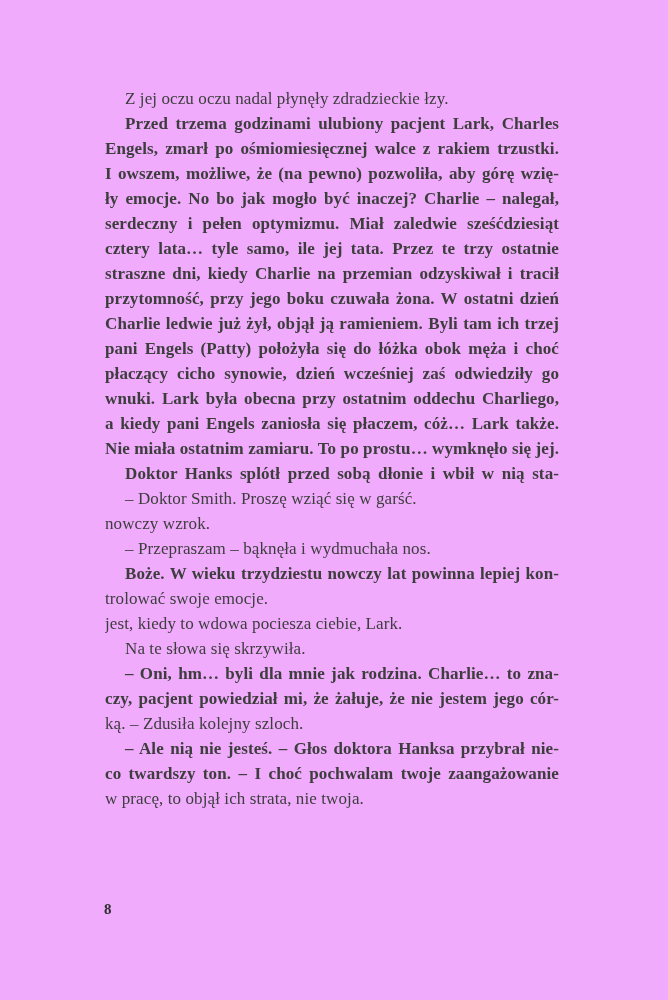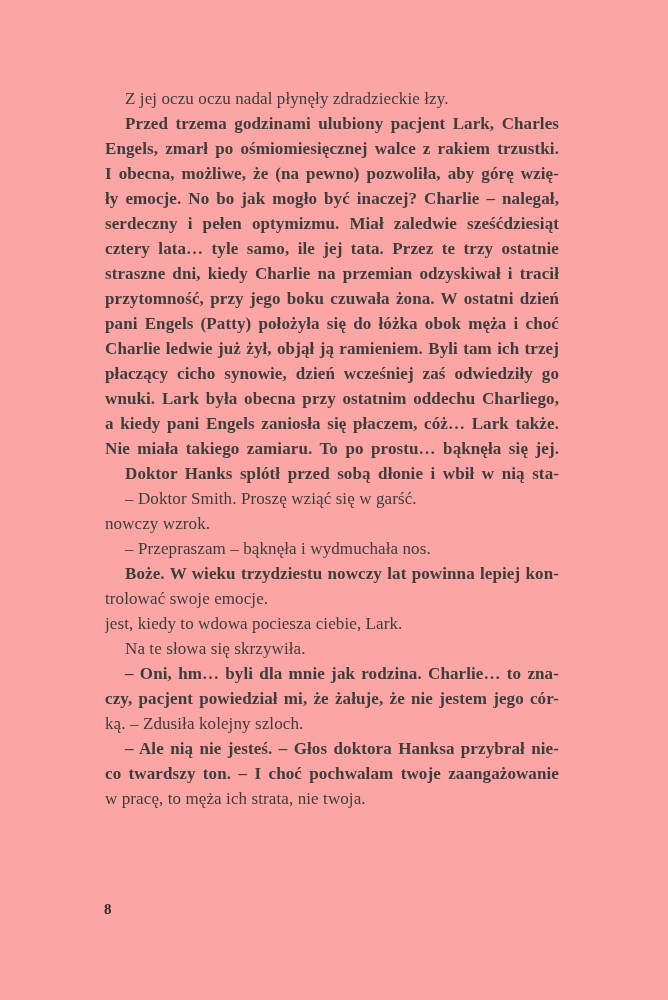--- a/index.html
+++ b/index.html
@@ -4,21 +4,21 @@
 <style>
   html, body {
     margin: 0;
     padding: 0;
     background: #ffffff;
   }
   .page {
     position: relative;
     width: 668px;
     height: 1000px;
-    background: #fca5a5;
+    background: #f0abfc;
     font-family: "Liberation Serif", "DejaVu Serif", serif;
     color: #3d3d3d;
     overflow: hidden;
   }
   .text-block {
     position: absolute;
     left: 105px;
     top: 86px;
     width: 454px;
   }
@@ -49,41 +49,41 @@
   }
 </style>
 </head>
 <body>
 
 <div class="page">
   <div class="text-block">
       <div class="line indent">Z jej oczu oczu nadal płynęły zdradzieckie łzy.</div>
       <div class="line indent just">Przed trzema godzinami ulubiony pacjent Lark, Charles</div>
       <div class="line just">Engels, zmarł po ośmiomiesięcznej walce z rakiem trzustki.</div>
-      <div class="line just">I obecna, możliwe, że (na pewno) pozwoliła, aby górę wzię-</div>
+      <div class="line just">I owszem, możliwe, że (na pewno) pozwoliła, aby górę wzię-</div>
       <div class="line just">ły emocje. No bo jak mogło być inaczej? Charlie – nalegał,</div>
       <div class="line just">serdeczny i pełen optymizmu. Miał zaledwie sześćdziesiąt</div>
       <div class="line just">cztery lata… tyle samo, ile jej tata. Przez te trzy ostatnie</div>
       <div class="line just">straszne dni, kiedy Charlie na przemian odzyskiwał i tracił</div>
       <div class="line just">przytomność, przy jego boku czuwała żona. W ostatni dzień</div>
+      <div class="line just">Charlie ledwie już żył, objął ją ramieniem. Byli tam ich trzej</div>
       <div class="line just">pani Engels (Patty) położyła się do łóżka obok męża i choć</div>
-      <div class="line just">Charlie ledwie już żył, objął ją ramieniem. Byli tam ich trzej</div>
       <div class="line just">płaczący cicho synowie, dzień wcześniej zaś odwiedziły go</div>
       <div class="line just">wnuki. Lark była obecna przy ostatnim oddechu Charliego,</div>
       <div class="line just">a kiedy pani Engels zaniosła się płaczem, cóż… Lark także.</div>
-      <div class="line just">Nie miała takiego zamiaru. To po prostu… bąknęła się jej.</div>
+      <div class="line just">Nie miała ostatnim zamiaru. To po prostu… wymknęło się jej.</div>
       <div class="line indent just">Doktor Hanks splótł przed sobą dłonie i wbił w nią sta-</div>
       <div class="line indent">– Doktor Smith. Proszę wziąć się w garść.</div>
       <div class="line">nowczy wzrok.</div>
       <div class="line indent">– Przepraszam – bąknęła i wydmuchała nos.</div>
       <div class="line indent just">Boże. W wieku trzydziestu nowczy lat powinna lepiej kon-</div>
       <div class="line">trolować swoje emocje.</div>
       <div class="line">jest, kiedy to wdowa pociesza ciebie, Lark.</div>
       <div class="line indent">Na te słowa się skrzywiła.</div>
       <div class="line indent just">– Oni, hm… byli dla mnie jak rodzina. Charlie… to zna-</div>
       <div class="line just">czy, pacjent powiedział mi, że żałuje, że nie jestem jego cór-</div>
       <div class="line">ką. – Zdusiła kolejny szloch.</div>
       <div class="line indent just">– Ale nią nie jesteś. – Głos doktora Hanksa przybrał nie-</div>
       <div class="line just">co twardszy ton. – I choć pochwalam twoje zaangażowanie</div>
-      <div class="line">w pracę, to męża ich strata, nie twoja.</div>
+      <div class="line">w pracę, to objął ich strata, nie twoja.</div>
     </div>
   <div class="page-number">8</div>
 </div>
 
 </body></html>

